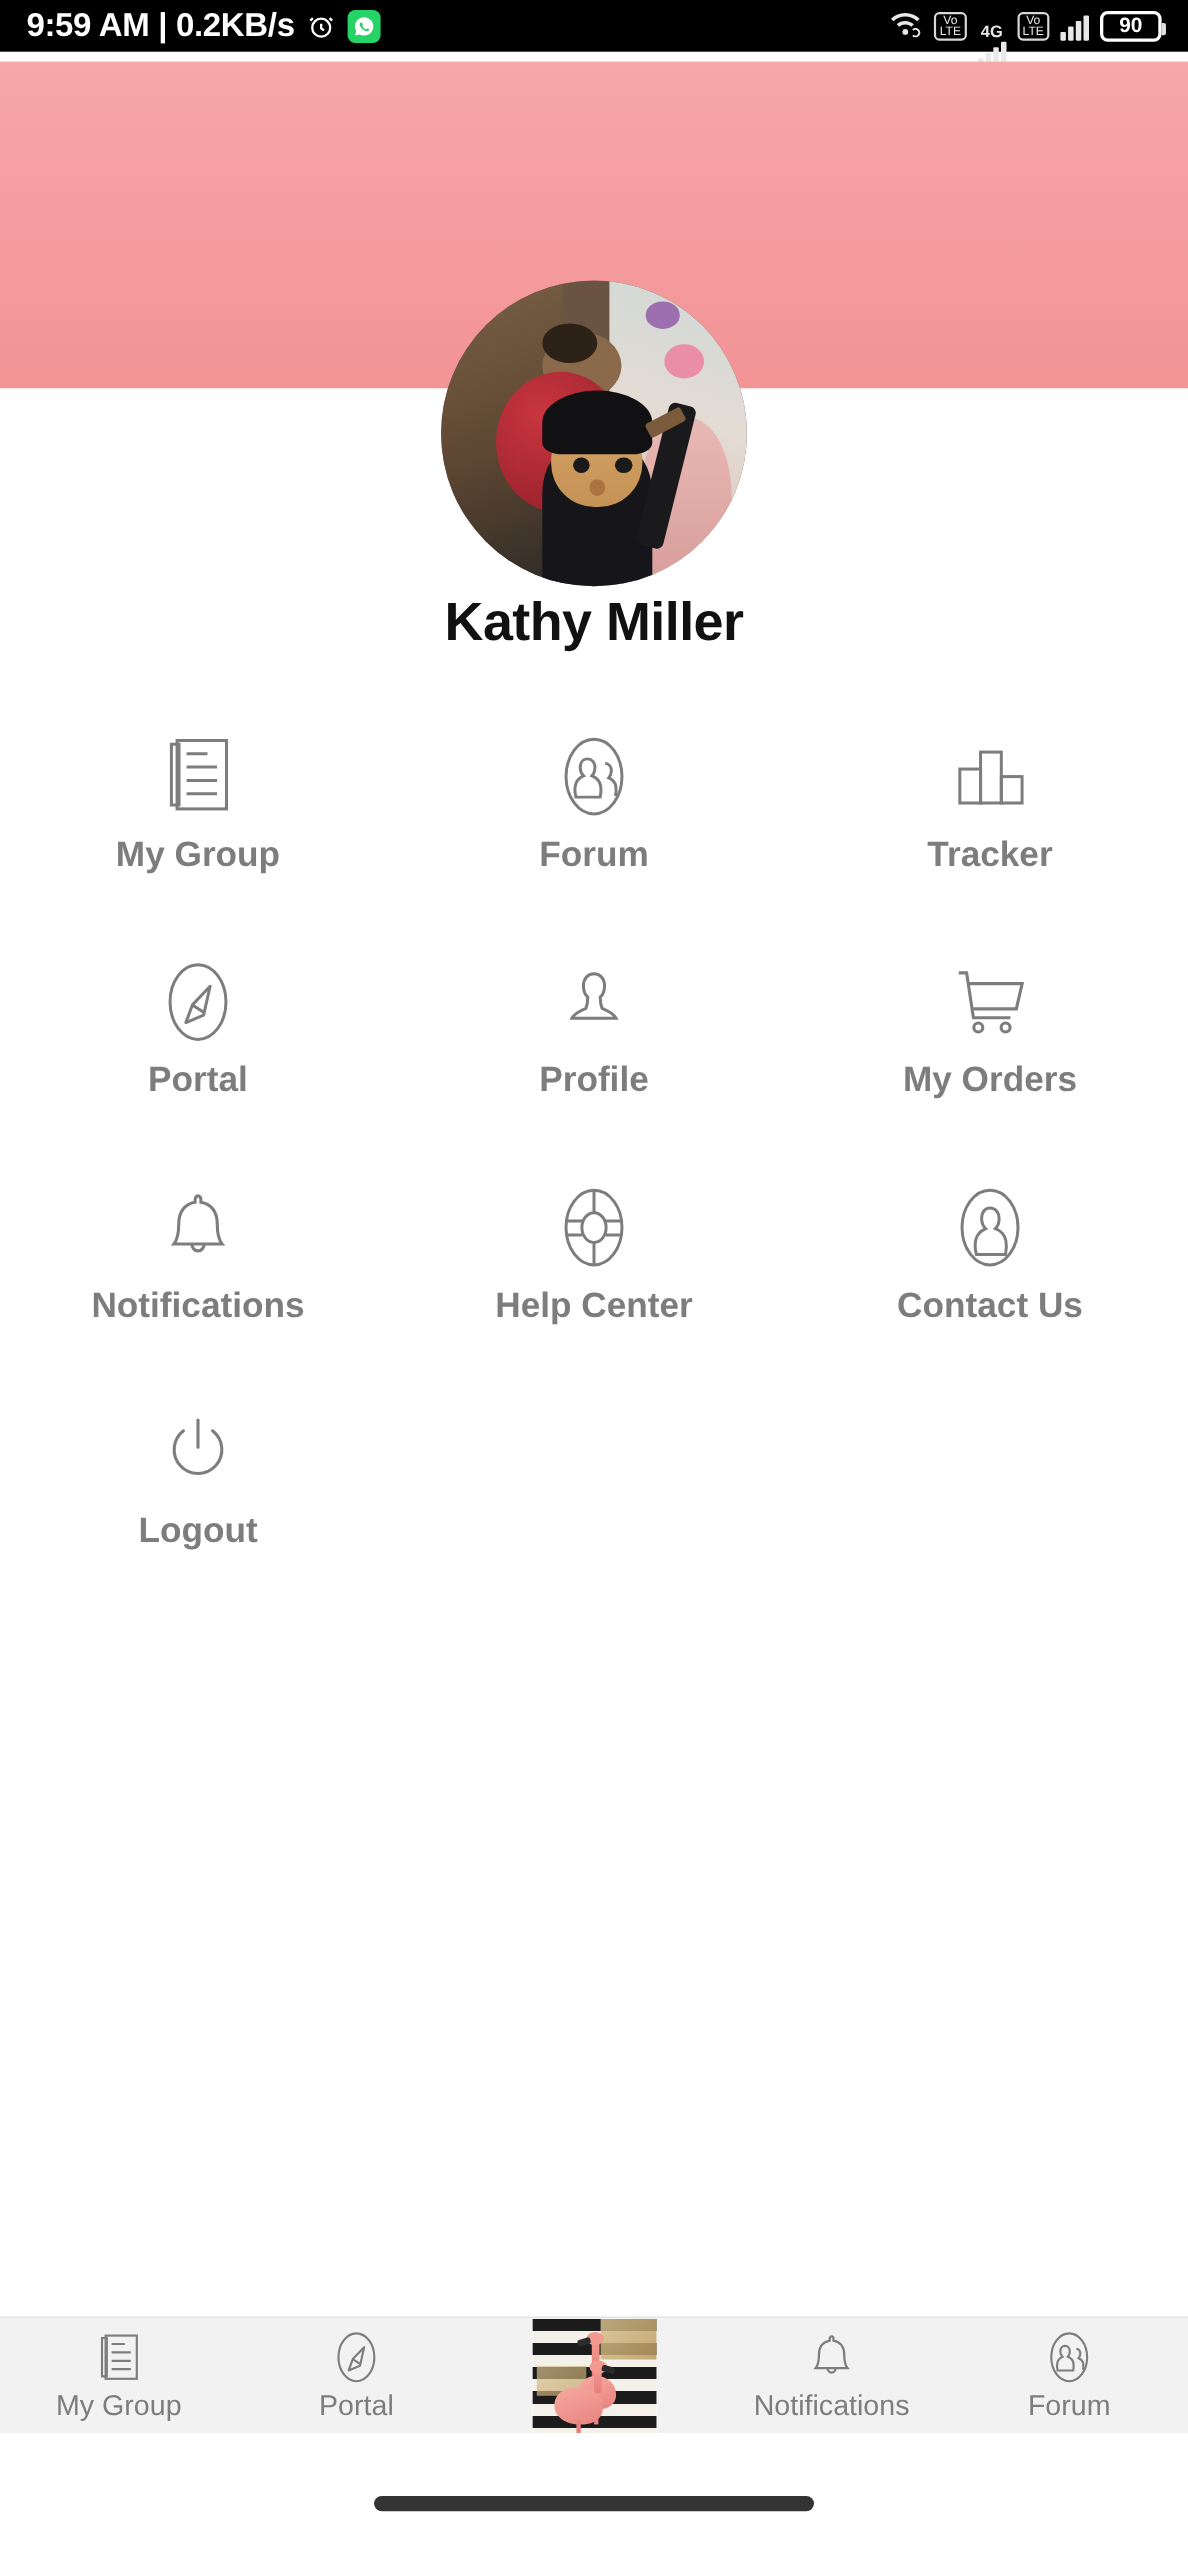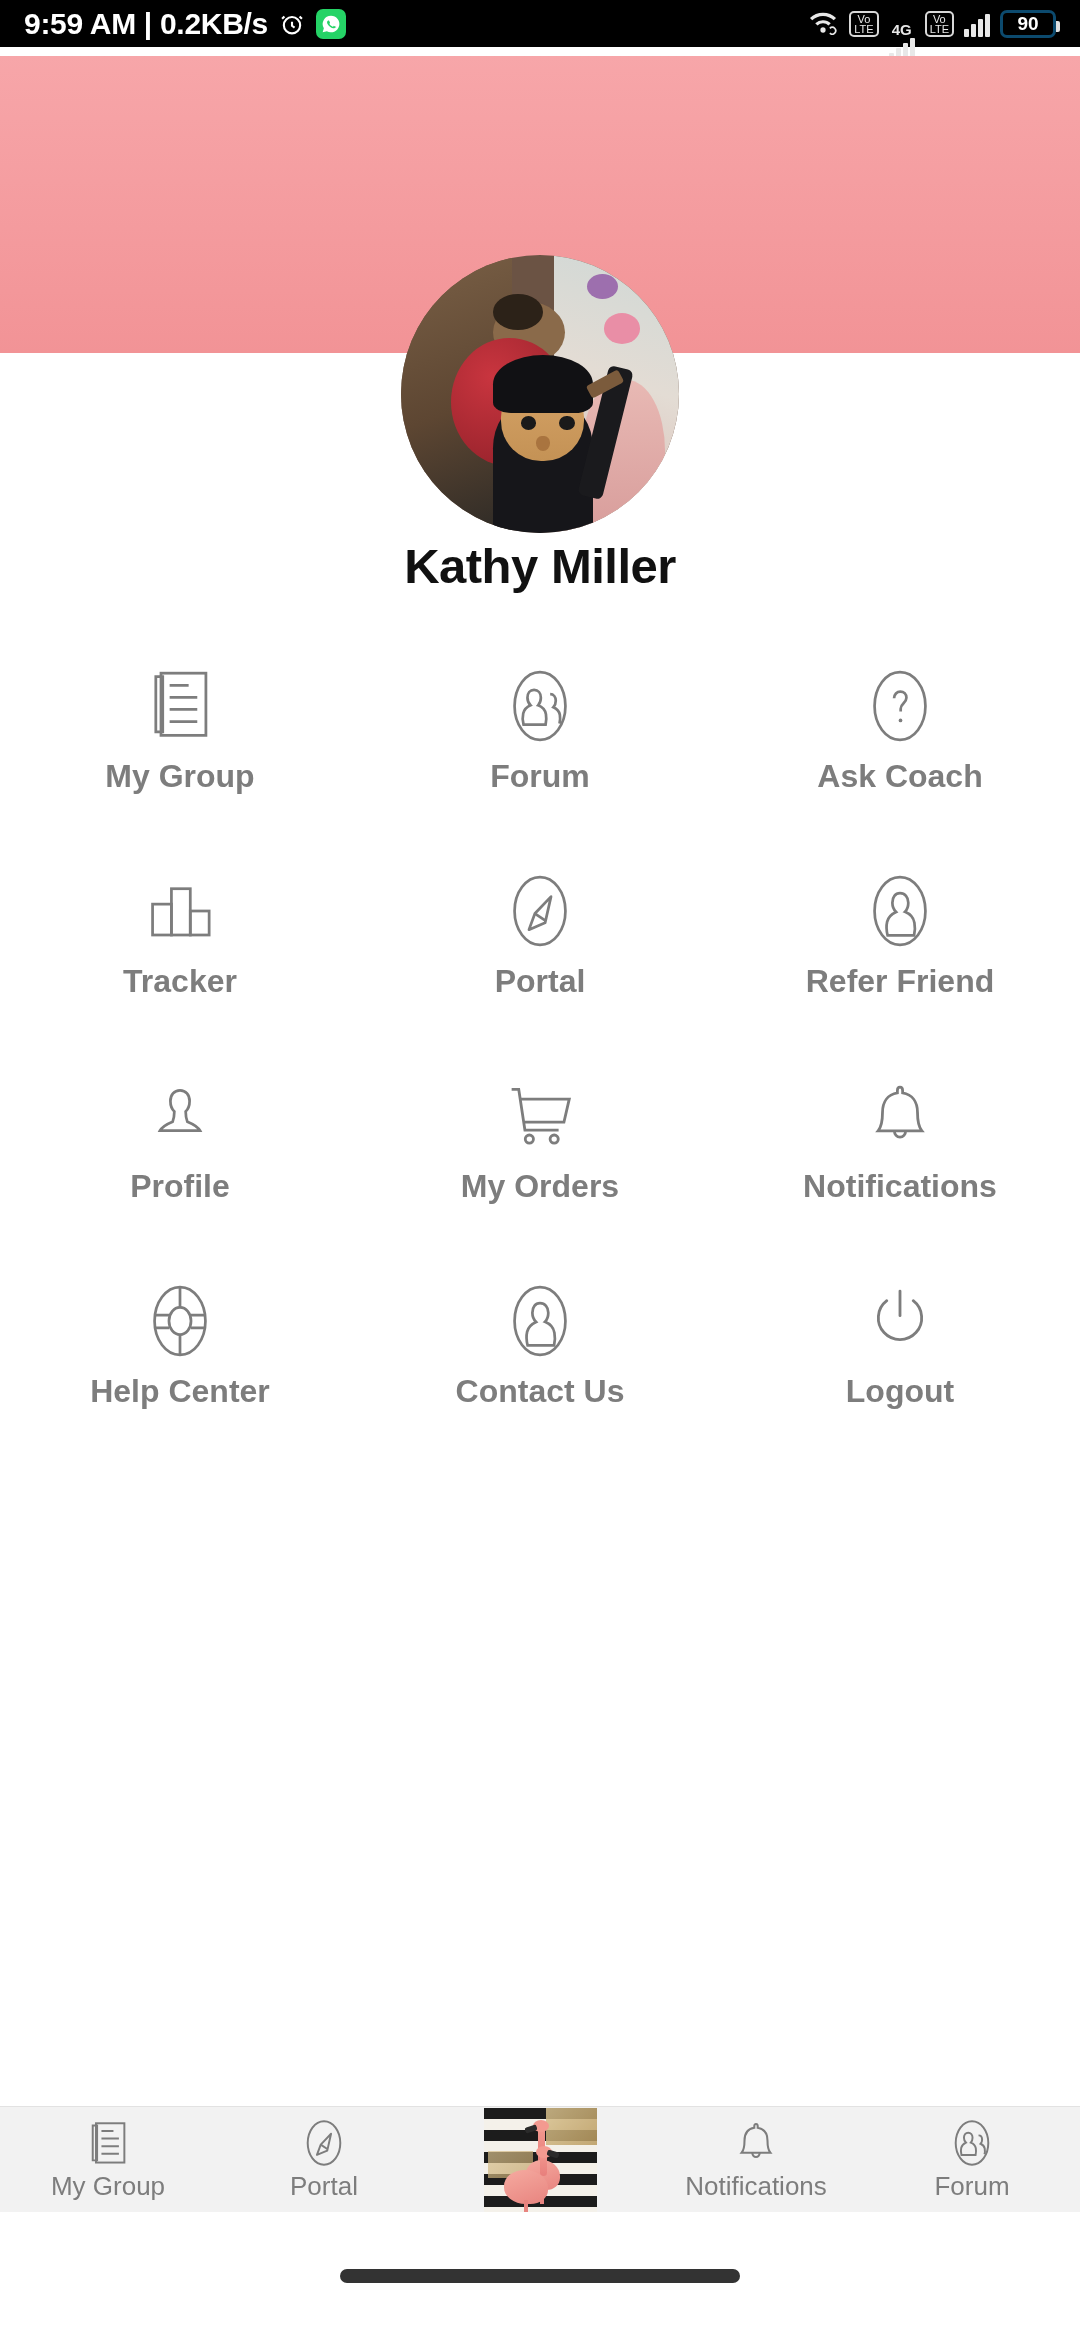--- a/index.html
+++ b/index.html
@@ -27,21 +27,21 @@
     display:flex; align-items:center; justify-content:center;
   }
   .volte{
     border:2px solid #d8d8d8; border-radius:5px; padding:1px 3px;
     font-size:11px; line-height:10px; font-weight:400; text-align:center; color:#e8e8e8;
   }
   .g4{ font-size:15px; font-weight:700; color:#e8e8e8; line-height:1; margin-bottom:-2px;}
   .bars{ display:flex; align-items:flex-end; gap:2px; height:26px; }
   .bars i{ display:block; width:5px; background:#e8e8e8; border-radius:1px; }
   .battery{
-    width:56px; height:28px; border:3px solid #0c4a6e; border-radius:7px;
+    width:56px; height:28px; border:3px solid #ffffff; border-radius:7px;
     position:relative; display:flex; align-items:center; justify-content:center;
   }
   .battery:after{
     content:""; position:absolute; right:-7px; top:8px; width:4px; height:11px;
     background:#e0e0e0; border-radius:0 2px 2px 0;
   }
   .battery span{ font-size:19px; font-weight:700; color:#ffffff; line-height:1;}
 
   
   .header{
@@ -260,30 +260,20 @@
       <span class="ico">
         <svg width="76" height="78" viewBox="0 0 42 46" fill="none" stroke="#7d7d7d" stroke-width="1.6">
           <ellipse cx="21" cy="23" rx="15" ry="20"></ellipse>
           <path d="M17.5 13.5c2.4 0 4 2 4 4.6 0 2.2-.8 3.6-1.6 4.5 2.3.9 4.1 2.6 4.6 5.2.4 2.2.2 4.4-.2 6.2h-13c-.5-2-.7-4.6-.2-6.6.6-2.5 2.3-3.9 4.3-4.8-.9-.9-1.8-2.4-1.8-4.5 0-2.6 1.5-4.6 3.9-4.6z"></path>
           <path d="M27 16c2 0 3.3 1.7 3.3 3.9 0 1.9-.7 3-1.4 3.8 1.9.8 3.4 2.2 3.8 4.4.3 1.9.2 3.8-.2 5.3"></path>
         </svg>
       </span>
       <span class="lbl">Forum</span>
     </div>
 
-    <div class="tile">
-      <span class="ico">
-        <svg width="76" height="78" viewBox="0 0 42 46" fill="none" stroke="#7d7d7d" stroke-width="1.6">
-          <ellipse cx="21" cy="23" rx="15" ry="20"></ellipse>
-          <path d="M17.5 18.5c0-2.4 1.7-4 3.7-4s3.6 1.5 3.6 3.7c0 3-3.4 3.4-3.4 6.4v1.6"></path>
-          <circle cx="21.3" cy="31.5" r="1.1" fill="#7d7d7d" stroke="none"></circle>
-        </svg>
-      </span>
-      <span class="lbl">Ask Coach</span>
-    </div>
 
     <div class="tile">
       <span class="ico">
         <svg width="72" height="62" viewBox="0 0 42 34" fill="none" stroke="#7d7d7d" stroke-width="1.6">
           <rect x="5" y="13" width="11" height="18"></rect>
           <rect x="16" y="4" width="11" height="27"></rect>
           <rect x="27" y="17" width="11" height="14"></rect>
         </svg>
       </span>
       <span class="lbl">Tracker</span>
@@ -293,29 +283,20 @@
       <span class="ico">
         <svg width="76" height="78" viewBox="0 0 42 46" fill="none" stroke="#7d7d7d" stroke-width="1.6">
           <ellipse cx="21" cy="23" rx="15" ry="20"></ellipse>
           <path d="M27.5 14.5 18 24.5l-3.5 9.5 9.5-4 3.5-15.5z" stroke-linejoin="round"></path>
           <path d="M18 24.5 24 28.5"></path>
         </svg>
       </span>
       <span class="lbl">Portal</span>
     </div>
 
-    <div class="tile">
-      <span class="ico">
-        <svg width="76" height="78" viewBox="0 0 42 46" fill="none" stroke="#7d7d7d" stroke-width="1.6">
-          <ellipse cx="21" cy="23" rx="15" ry="20"></ellipse>
-          <path d="M21 12.5c2.9 0 4.9 2.4 4.9 5.6 0 2.7-1 4.4-2 5.4 2.8 1.1 5 3.2 5.6 6.4.5 2.6.3 5.3-.2 7.5H13.7c-.6-2.4-.9-5.5-.3-8 .7-3 2.9-4.7 5.3-5.8-1.1-1.1-2.2-2.9-2.2-5.5 0-3.2 1.7-5.6 4.5-5.6z"></path>
-        </svg>
-      </span>
-      <span class="lbl">Refer Friend</span>
-    </div>
 
     <div class="tile">
       <span class="ico">
         <svg width="72" height="70" viewBox="0 0 42 40" fill="none" stroke="#7d7d7d" stroke-width="1.6">
           <path d="M21 5c3.4 0 5.6 2.7 5.6 6.3 0 3-1.1 5-2.3 6.1 0 2 .3 4.2 1 5.9 3.2 1.3 6.2 3 7.4 5.3H9.3c1.2-2.3 4.2-4 7.4-5.3.7-1.7 1-3.9 1-5.9-1.2-1.1-2.3-3.1-2.3-6.1C15.4 7.7 17.6 5 21 5z"></path>
         </svg>
       </span>
       <span class="lbl">Profile</span>
     </div>
 

